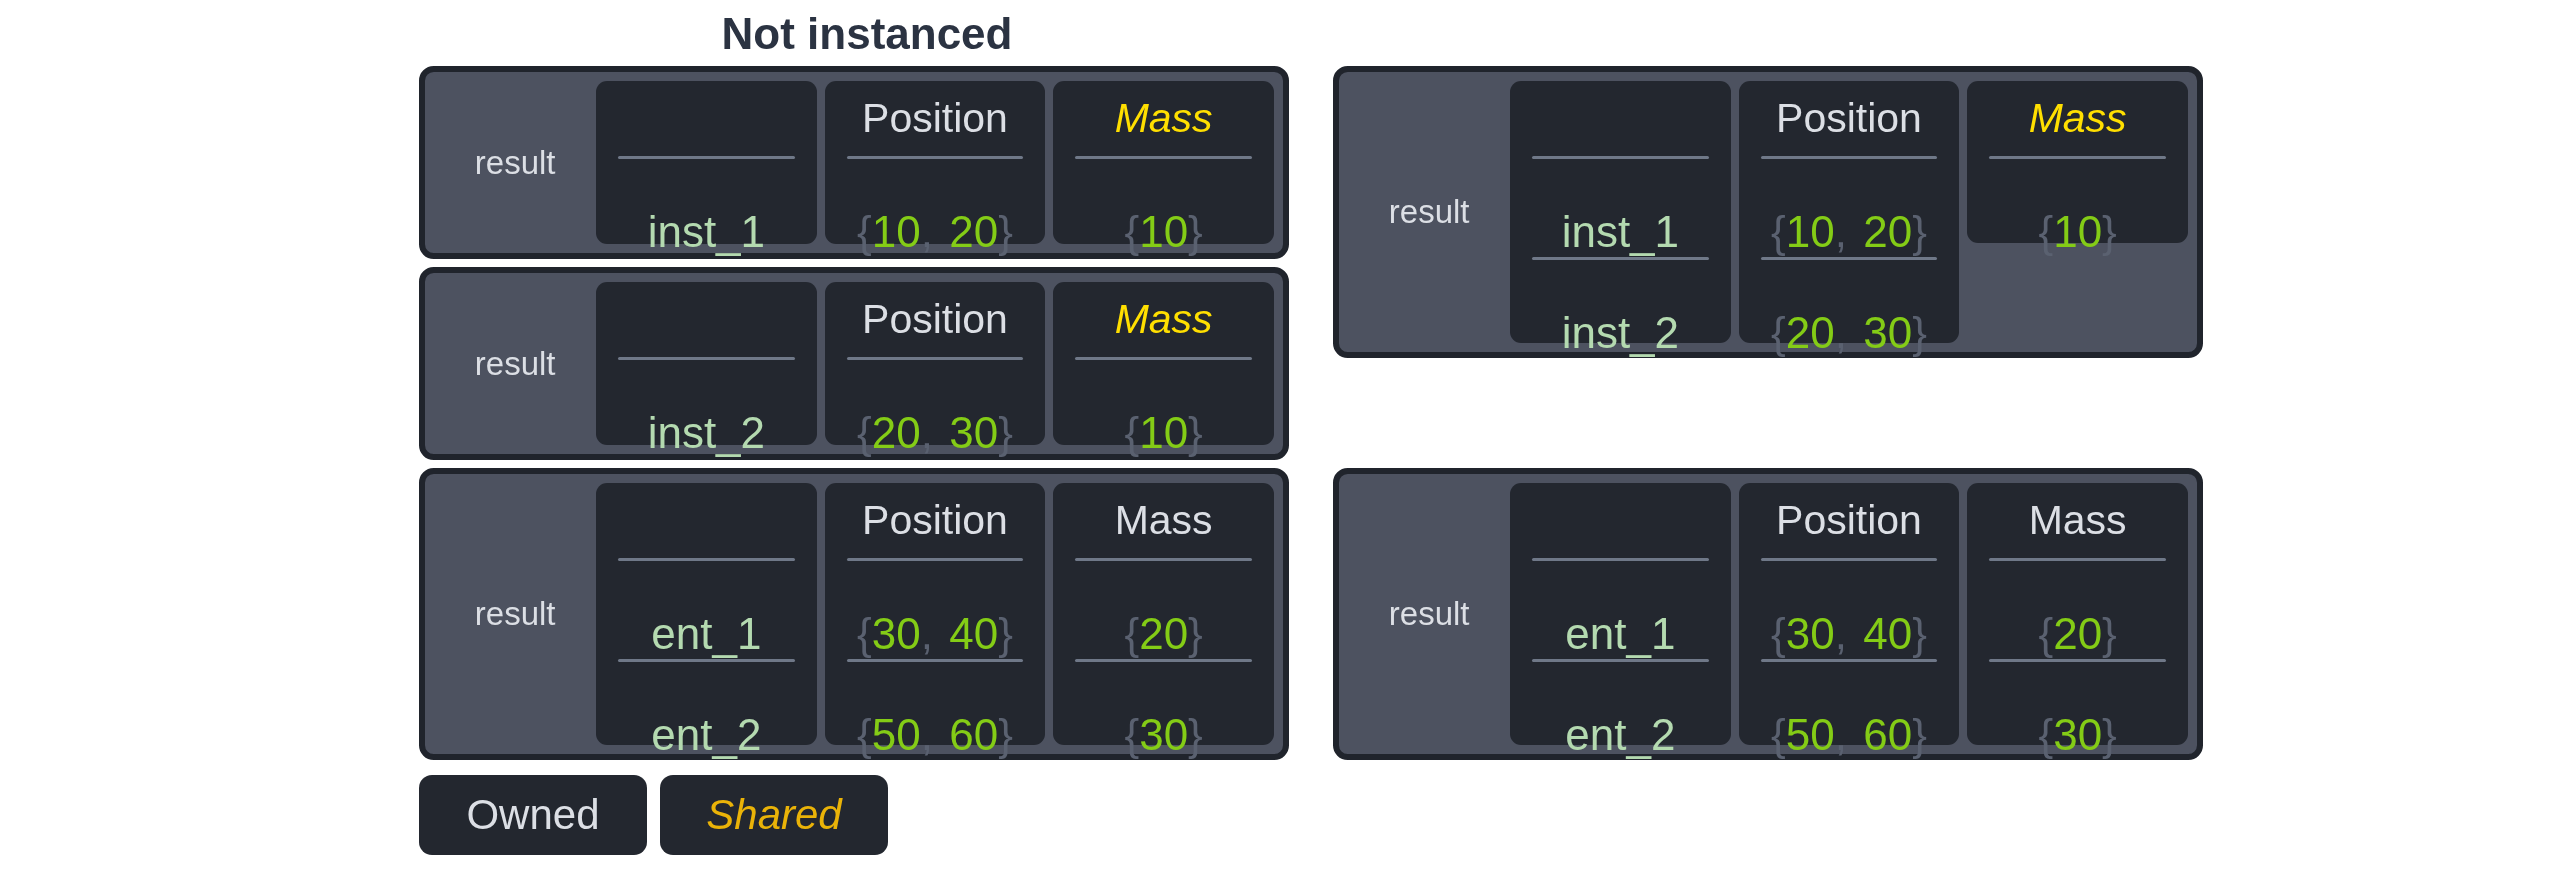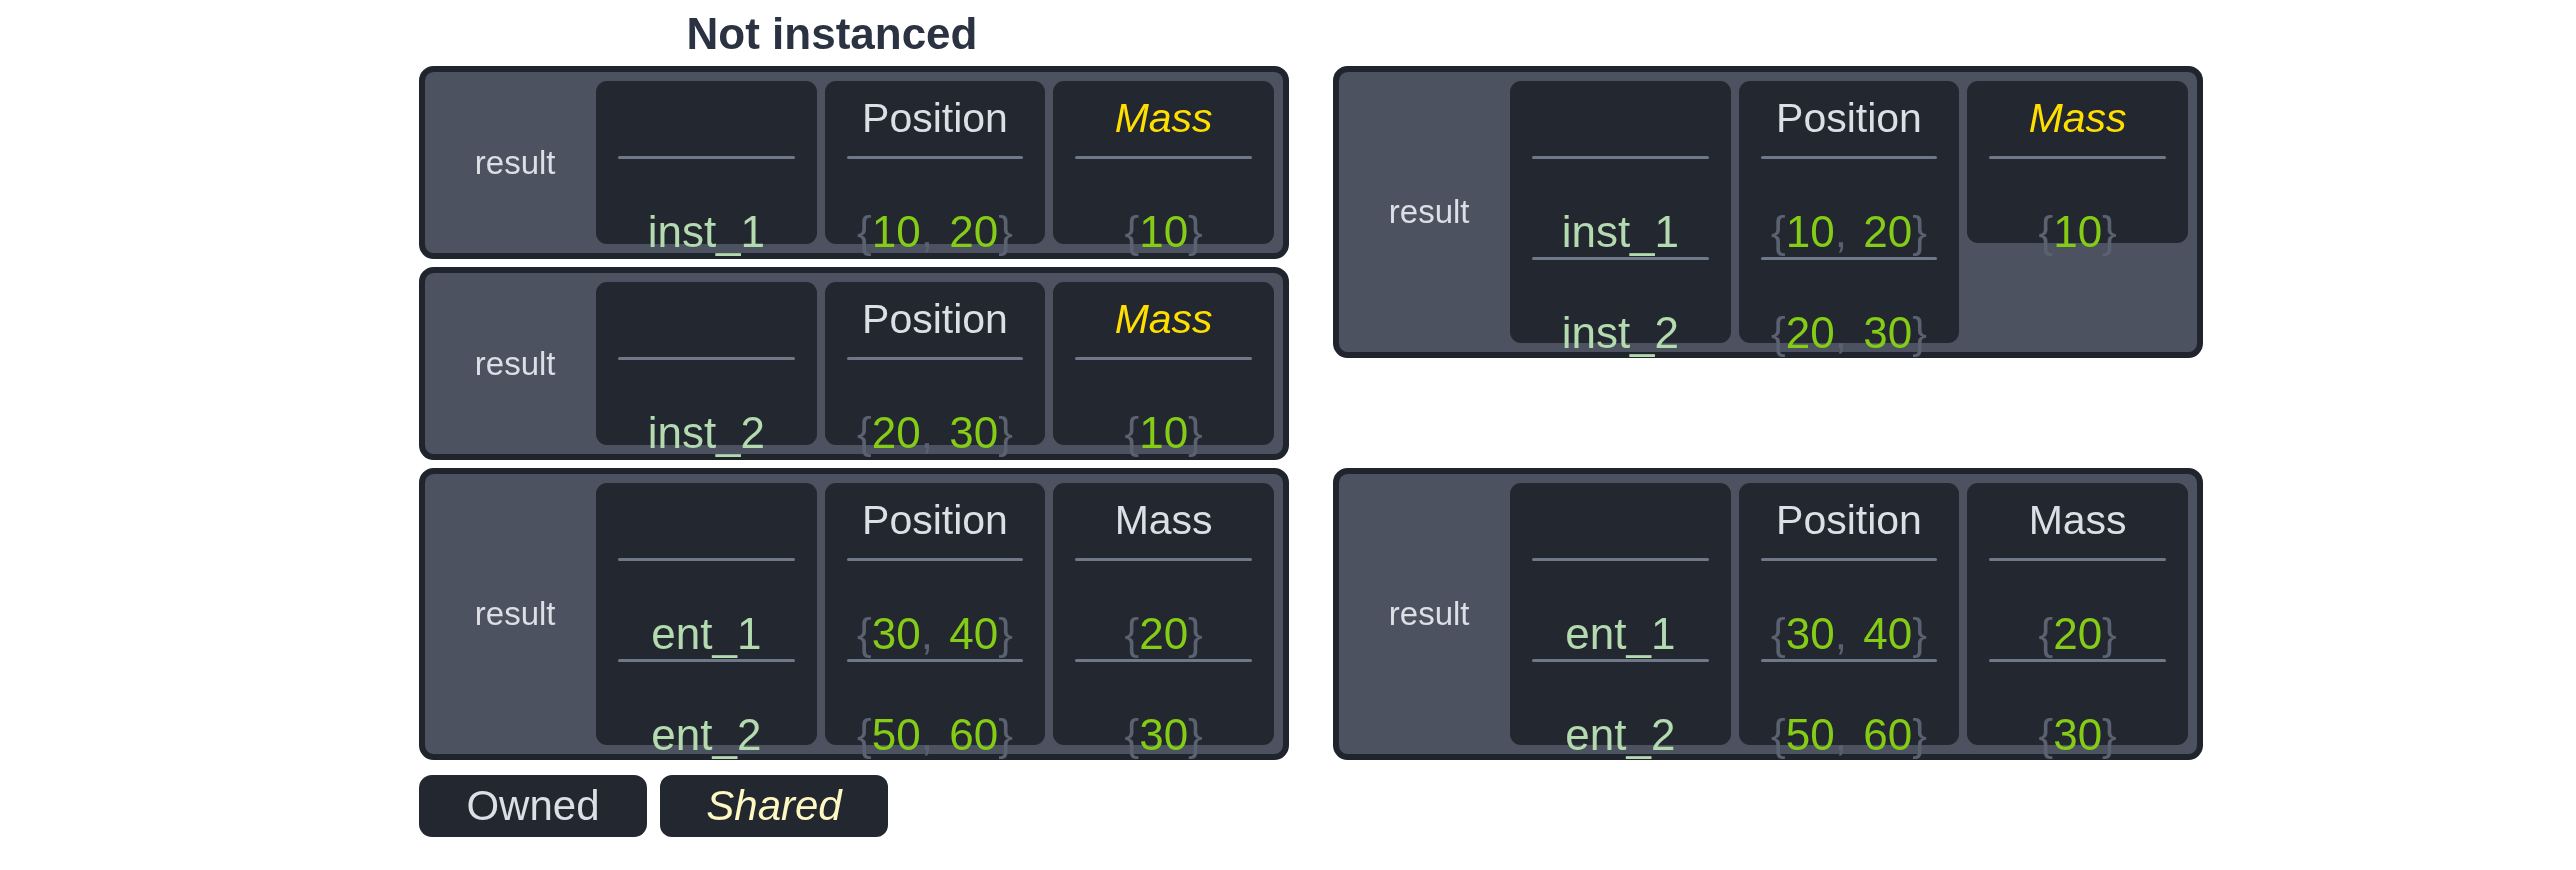--- a/index.html
+++ b/index.html
@@ -14,21 +14,21 @@
   .col-title {
     position: absolute;
     top: 9.2px;
     width: 870px;
     text-align: center;
     font-size: 44px;
     font-weight: bold;
     color: #2b3342;
     letter-spacing: 0px;
   }
-  #title-left  { left: 397px; }
+  #title-left  { left: 432px; }
   #title-right { left: 1333px; }
 
   .qbox {
     position: absolute;
     width: 870px;
     box-sizing: border-box;
     background: #4d5260;
     border: 6.4px solid #20242c;
     border-radius: 14.7px;
     padding: 9.2px;
@@ -99,33 +99,33 @@
   .comma { margin-right: 16.5px; }
 
   .legend {
     position: absolute;
     left: 419px;
     top: 775px;
     display: flex;
     gap: 13px;
   }
   .chip {
-    height: 62px;
+    height: 80px;
     min-width: 228px;
     box-sizing: border-box;
     padding: 0 39px;
     background: #23272f;
     border-radius: 13px;
     display: flex;
     align-items: center;
     justify-content: center;
     font-size: 42px;
   }
   .chip.owned  { color: #dcdfe5; }
-  .chip.shared { color: #fef9c3; font-style: italic; border-radius: 12px; }
+  .chip.shared { color: #eab308; font-style: italic; }
 </style>
 </head>
 <body>
 
 <div class="page">
 
   <div class="col-title" id="title-left">Not instanced</div>
 
   <div class="qbox" id="box-l1">
     <div class="result">result</div>

